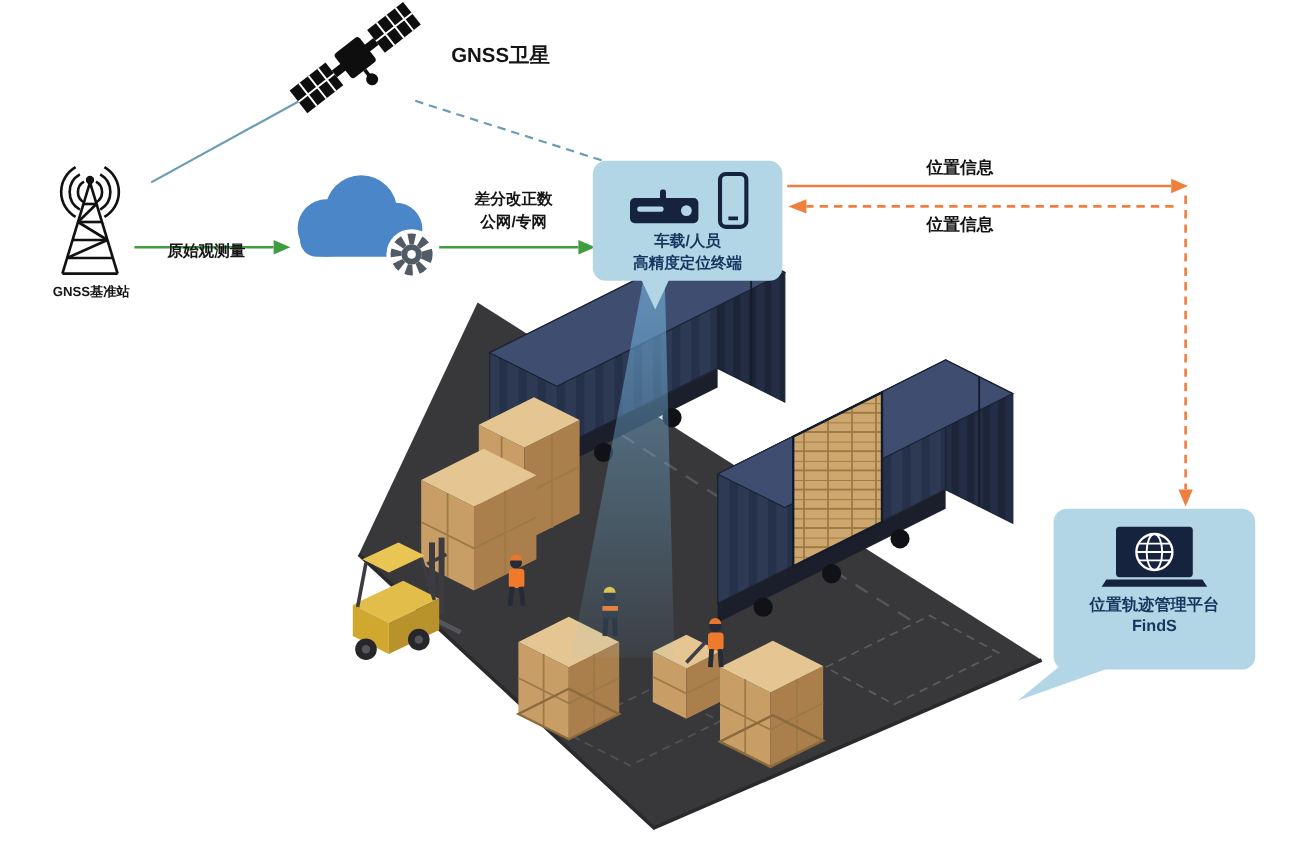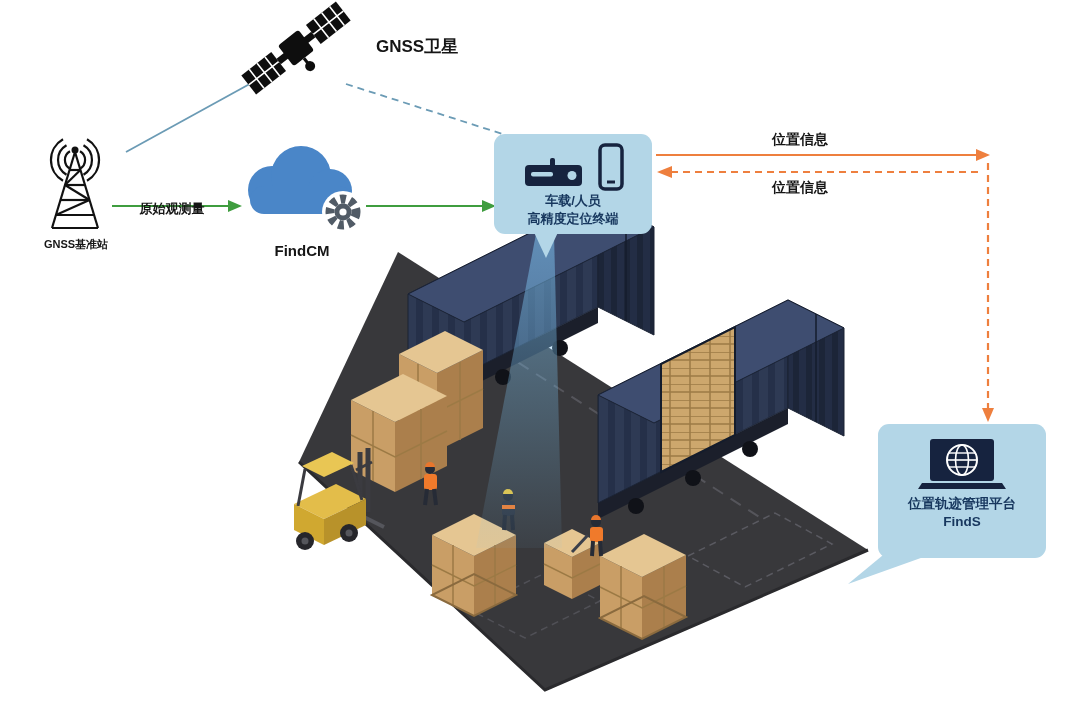--- a/index.html
+++ b/index.html
@@ -236,23 +236,26 @@
     <polygon points="536,234 554,234 562,548 476,548" fill="url(#beamGrad)"></polygon>
   </g>
 
   <polygon points="532,228 560,228 546,258" fill="#b3d6e7"></polygon>
   <polygon points="894,546 932,554 848,584" fill="#b3d6e7"></polygon>
 </svg>
 
 <div class="label" id="lbl-satellite">GNSS卫星</div>
 <div class="label" id="lbl-base">GNSS基准站</div>
 <div class="label" id="lbl-cloud">
-  <div class="l2">FindCM</div>
 </div>
 <div class="label" id="lbl-raw">原始观测量</div>
+<div class="label" id="lbl-corr">
+  <div class="l1">差分改正数</div>
+  <div class="l2">公网/专网</div>
+</div>
 <div class="label" id="lbl-pos">位置信息</div>
 <div class="label" id="lbl-cmd">位置信息</div>
 
 <div class="bubble" id="finds-bubble">
   <svg width="92" height="58" viewBox="0 0 92 58">
     <rect x="14" y="2" width="64" height="42" rx="3" fill="#16233f"></rect>
     <circle cx="46" cy="23" r="15" fill="none" stroke="#ffffff" stroke-width="2"></circle>
     <ellipse cx="46" cy="23" rx="6.5" ry="15" fill="none" stroke="#ffffff" stroke-width="1.6"></ellipse>
     <line x1="31" y1="23" x2="61" y2="23" stroke="#ffffff" stroke-width="1.6"></line>
     <line x1="33" y1="16" x2="59" y2="16" stroke="#ffffff" stroke-width="1.4"></line>

